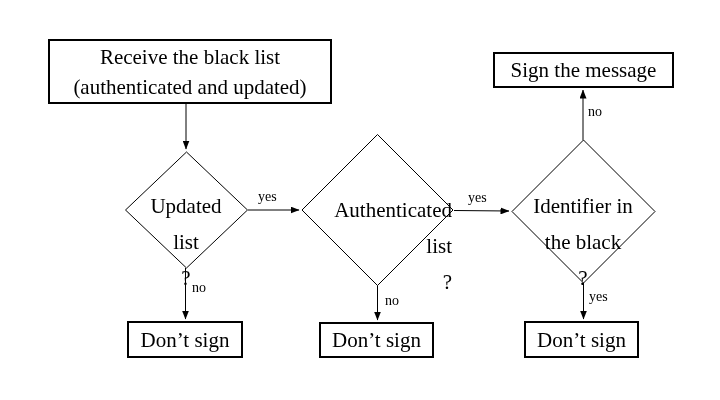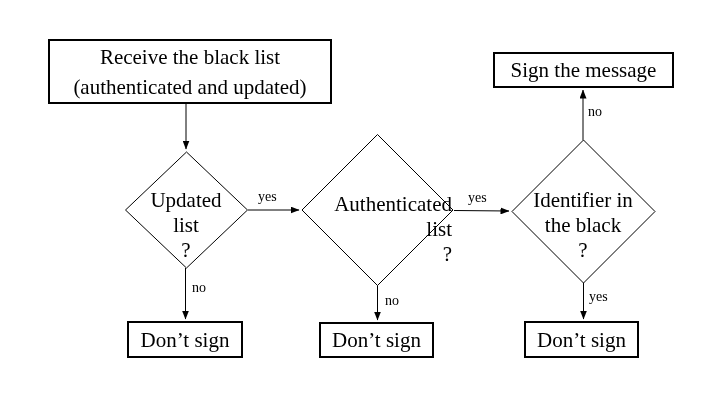--- a/index.html
+++ b/index.html
@@ -28,21 +28,21 @@
     text-align: center;
     font-size: 21px;
     line-height: 30px;
     white-space: pre-line;
   }
   .dtext {
     position: absolute;
     width: 150px;
     text-align: center;
     font-size: 21px;
-    line-height: 25px;
+    line-height: 36px;
     white-space: pre-line;
   }
   .elabel {
     position: absolute;
     font-size: 14px;
     line-height: 15px;
     white-space: pre;
     text-align: right;
   }
   

